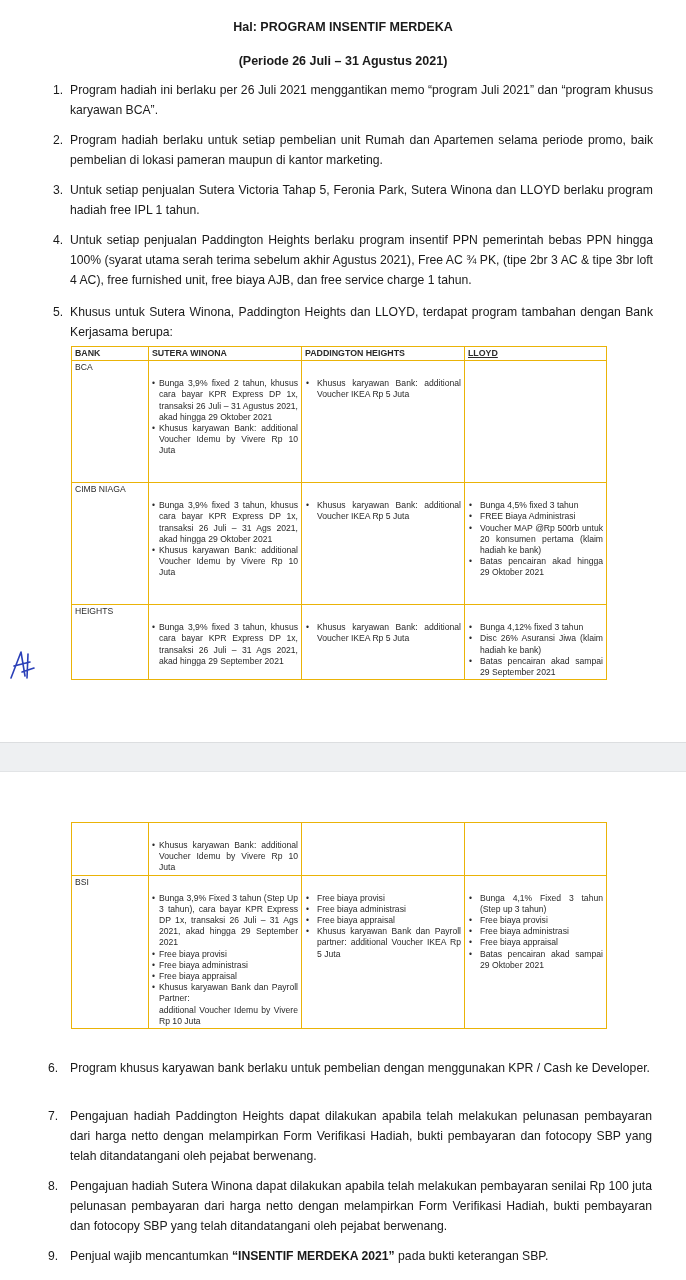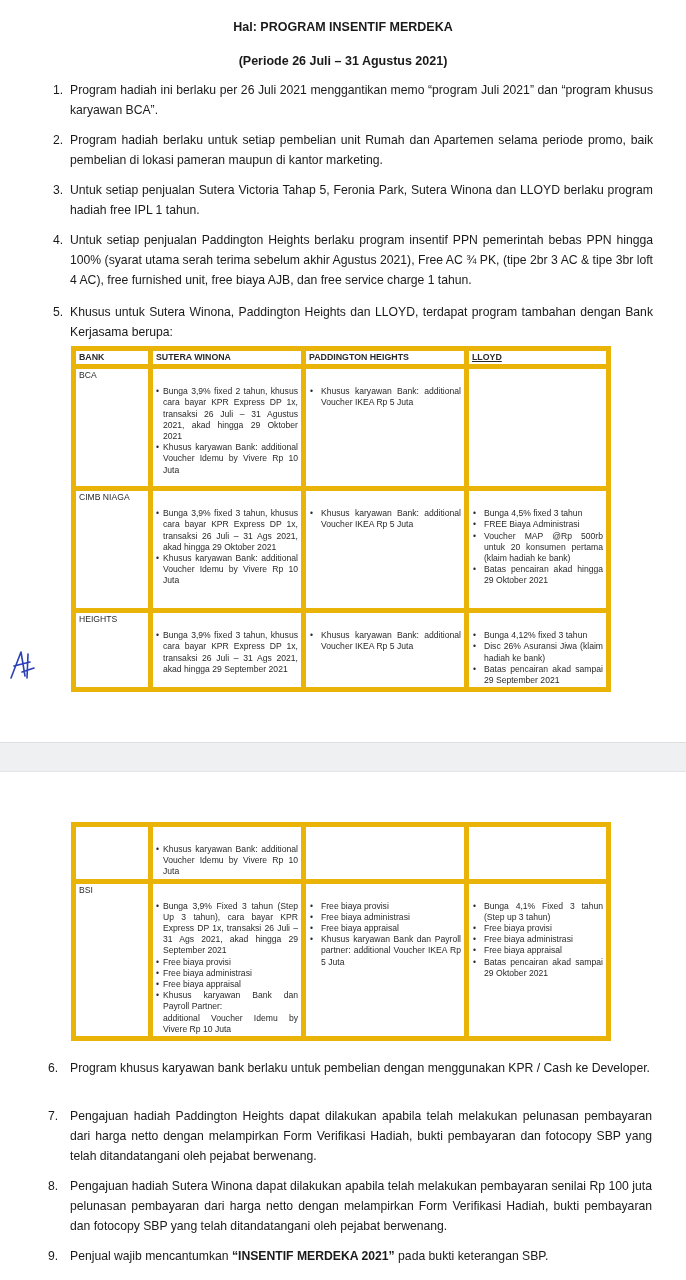--- a/index.html
+++ b/index.html
@@ -13,21 +13,21 @@
   .title { position: absolute; left: 0; width: 686px; text-align: center; font-weight: bold; font-size: 12.5px; }
   .t1 { top: 20px; }
   .t2 { top: 54px; }
 
   .para { position: absolute; left: 53px; width: 600px; font-size: 12.2px; line-height: 20px; display: flex; }
   .para .num { width: 17px; flex: 0 0 17px; }
   .para .txt { flex: 1; text-align: justify; }
   .para b { font-weight: bold; }
 
   table.bank { position: absolute; border-collapse: collapse; font-size: 8.6px; line-height: 11.2px; color: #2a2a2a; }
-  table.bank td, table.bank th { border: 5px solid #eab308; vertical-align: top; padding: 1px 3px; text-align: left; }
+  table.bank td, table.bank th { border: 1px solid #eab308; vertical-align: top; padding: 1px 3px; text-align: left; }
   table.bank th { font-weight: bold; font-size: 8.8px; }
   .c1 { width: 77px; }
   .c2 { width: 153px; }
   .c3 { width: 163px; margin-left: 21px; }
   .c4 { width: 142px; text-decoration: underline; }
   ul.bl { list-style: none; margin-top: 16px; }
   ul.bl li { position: relative; padding-left: 12px; text-align: justify; }
   ul.bl li::before { content: "•"; position: absolute; left: 1px; top: 0; }
   ul.bl.tight li { padding-left: 7px; }
   ul.bl.tight li::before { left: 0; }

